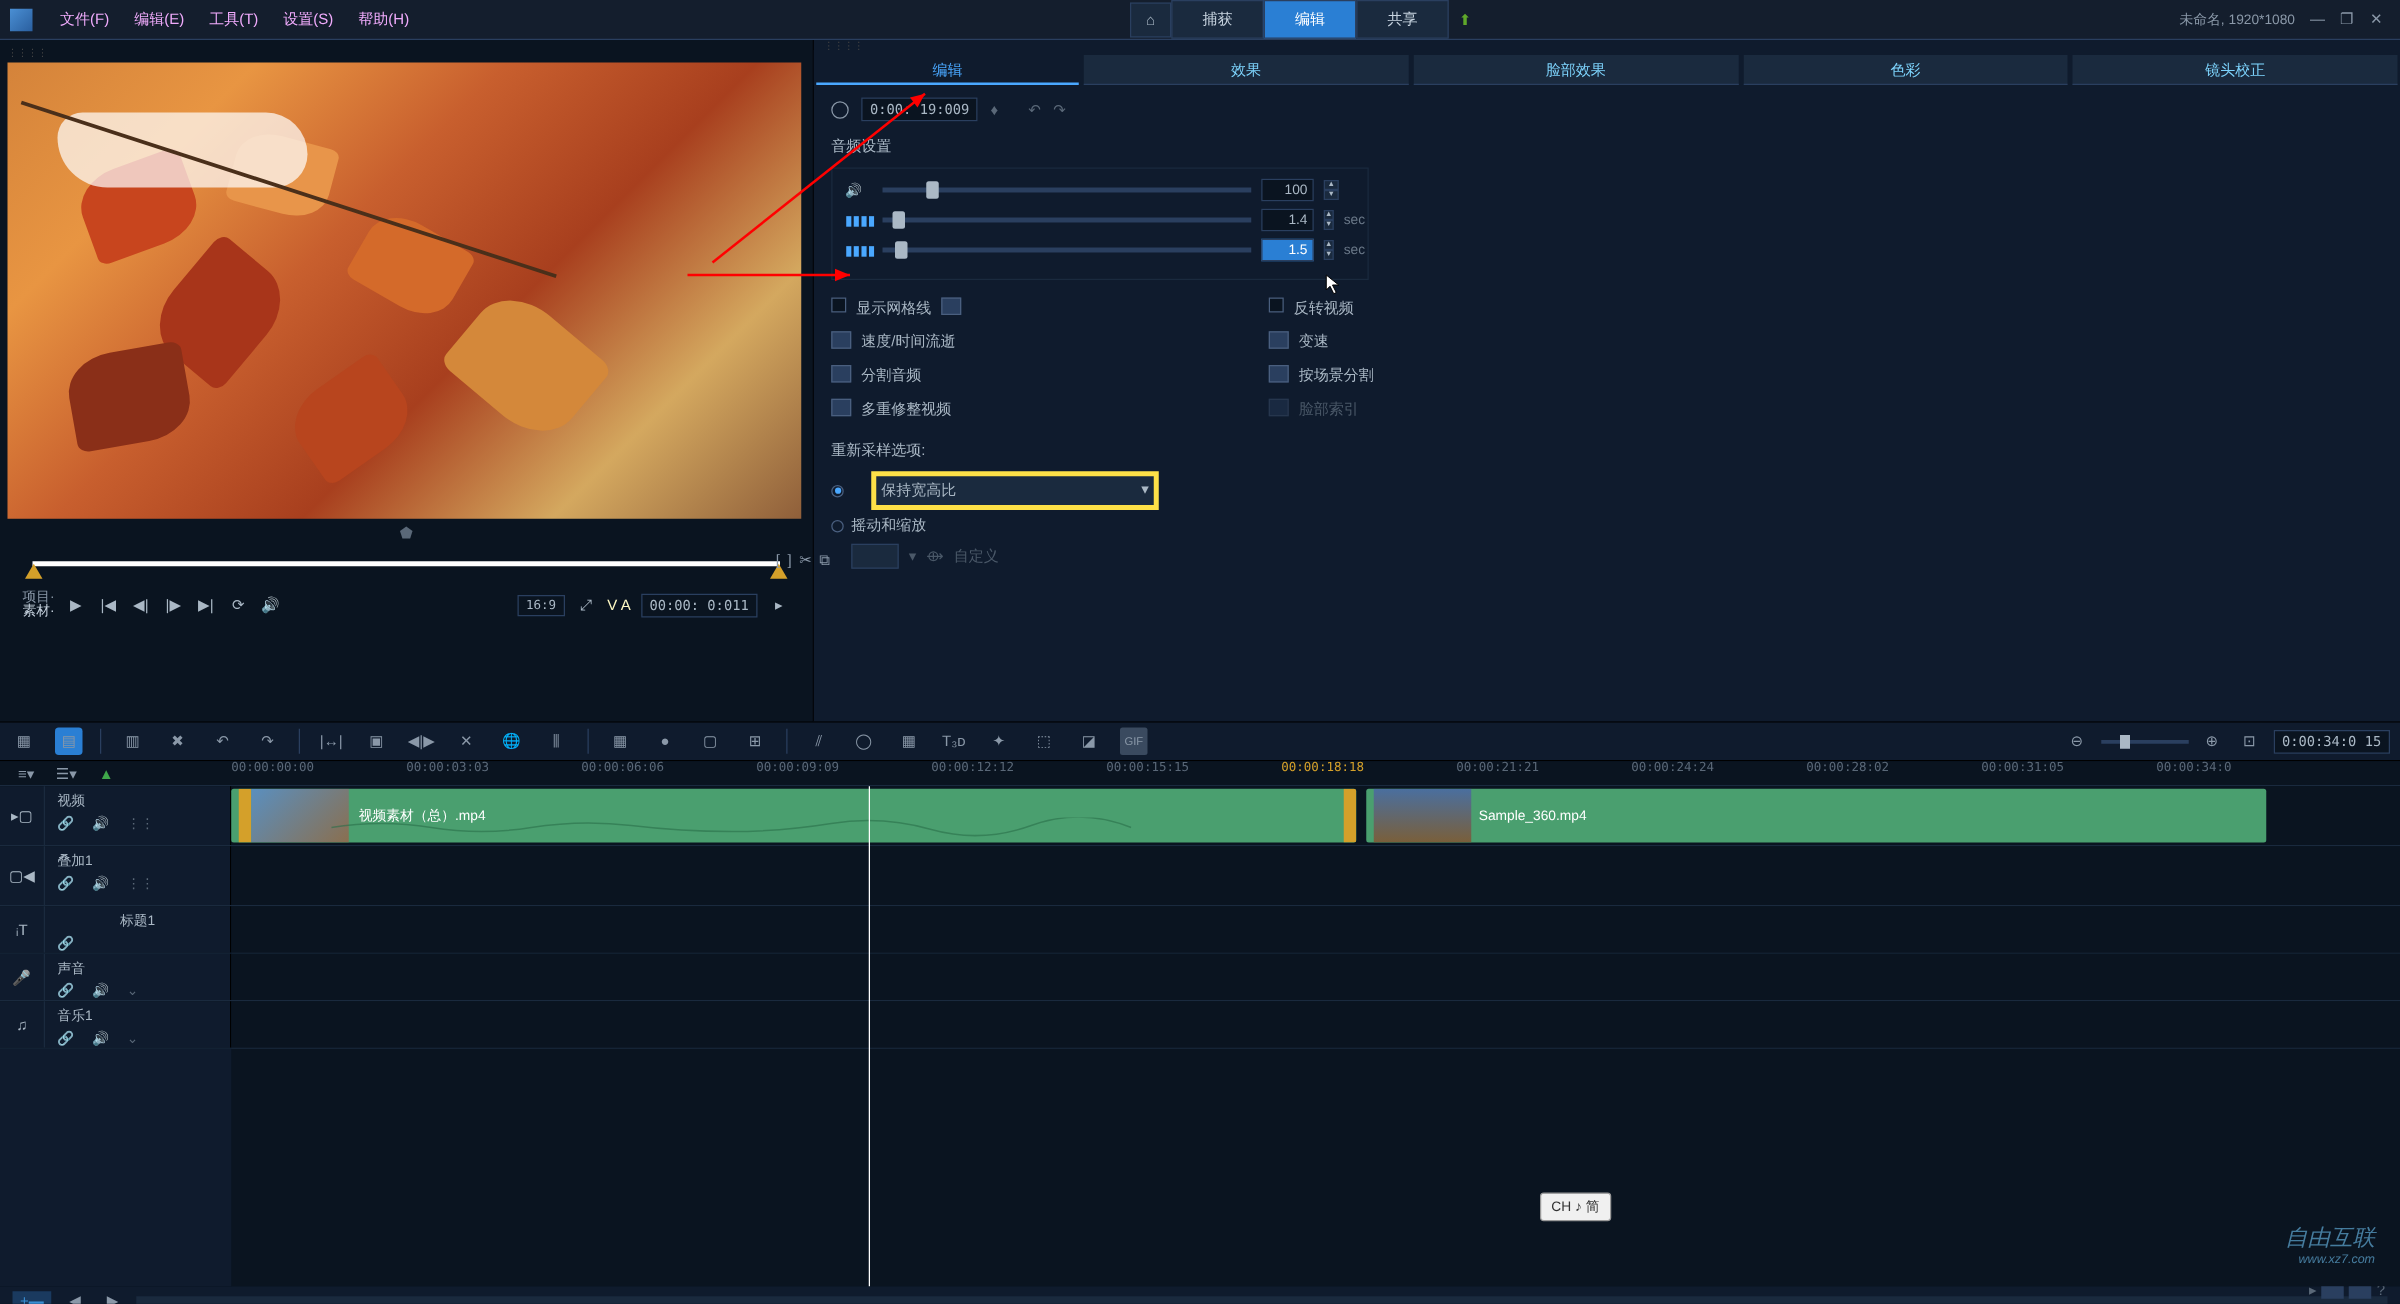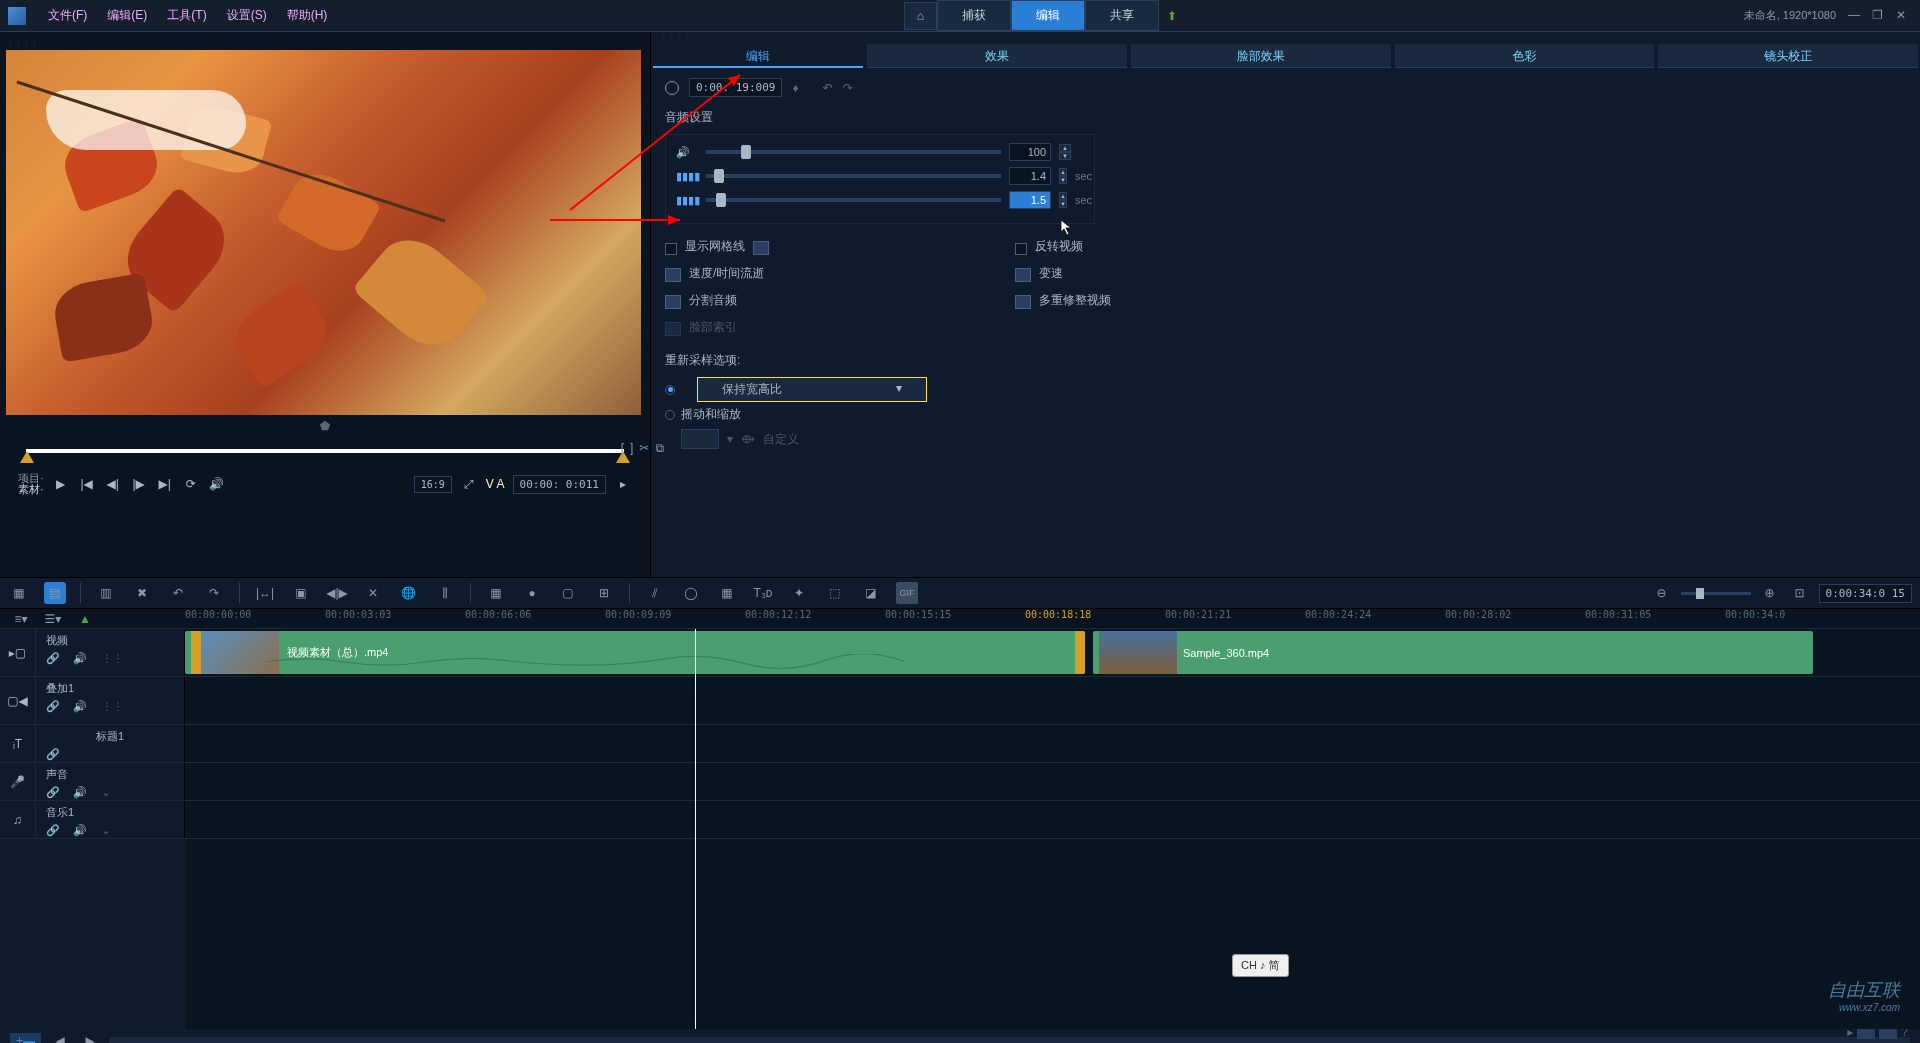--- a/index.html
+++ b/index.html
@@ -40,27 +40,27 @@
 .audio-row{display:flex;align-items:center;gap:8px;margin-bottom:6px;}
 .audio-icon{width:22px;font-size:11px;}
 .slider{flex:0 0 295px;height:4px;background:#2a3f5f;position:relative;}
 .slider-handle{position:absolute;width:10px;height:14px;background:#aab8c5;top:-5px;border-radius:2px;}
 .num-input{width:42px;background:#0a1420;border:1px solid #2a3f5f;padding:2px 4px;color:#aab8c5;text-align:right;font-size:11px;}
 .num-input.hl{background:#2a7fd4;color:#fff;}
 .spinner{width:12px;display:flex;flex-direction:column;}
 .spin-btn{height:8px;background:#1a2a3e;border:1px solid #2a3f5f;font-size:6px;text-align:center;line-height:6px;cursor:pointer;}
 .unit{color:#6a7888;font-size:11px;}
 .opt-grid{display:grid;grid-template-columns:330px 1fr;gap:10px 20px;margin-top:14px;}
-.opt-item{display:flex;align-items:flex-end;gap:8px;cursor:pointer;}
+.opt-item{display:flex;align-items:flex-start;gap:8px;cursor:pointer;}
 .opt-icon{width:16px;height:14px;background:#2a3f5f;border:1px solid #4a5f7f;}
 .checkbox{width:12px;height:12px;border:1px solid #4a5f7f;background:#0a1420;}
 .resample{margin-top:16px;}
 .radio{width:10px;height:10px;border:1px solid #4a5f7f;border-radius:50%;display:inline-flex;align-items:center;justify-content:center;}
 .radio.checked::after{content:"";width:5px;height:5px;background:#4aa8ff;border-radius:50%;}
-.dropdown{background:#1a2a3e;border:1px solid #fde047;padding:3px 24px;width:230px;display:flex;justify-content:space-between;margin:4px 0 4px 16px;}
+.dropdown{background:#1a2a3e;border:4px solid #fde047;padding:3px 4px;width:230px;display:flex;justify-content:space-between;margin:4px 0 4px 16px;}
 .custom-row{display:flex;align-items:center;gap:8px;margin-top:6px;margin-left:16px;}
 .color-box{width:38px;height:20px;background:#1a2a3e;border:1px solid #2a3f5f;}
 .disabled{color:#4a5868;}
 .bottom-strip{position:absolute;bottom:0;right:8px;display:flex;gap:4px;padding:4px;}
 .strip-icon{width:18px;height:14px;background:#2a3f5f;}
 .toolbar{height:32px;background:#0f1b2d;border-top:1px solid #000;border-bottom:1px solid #000;display:flex;align-items:center;padding:0 8px;gap:14px;}
 .tb-btn{width:22px;height:22px;display:flex;align-items:center;justify-content:center;cursor:pointer;color:#8a98a8;}
 .tb-btn.active{background:#2a7fd4;border-radius:3px;}
 .tb-sep{width:1px;height:20px;background:#2a3f5f;}
 .zoom-area{margin-left:auto;display:flex;align-items:center;gap:8px;}
@@ -241,20 +241,24 @@
         <div class="opt-item">
             <div class="opt-icon"></div>
             <span>变速</span>
           </div>
         <div class="opt-item">
             <div class="opt-icon"></div>
             <span>分割音频</span>
           </div>
         <div class="opt-item">
             <div class="opt-icon"></div>
+            <span>按场景分割</span>
+          </div>
+        <div class="opt-item">
+            <div class="opt-icon"></div>
             <span>多重修整视频</span>
           </div>
         <div class="opt-item disabled">
             <div class="opt-icon" style="opacity:.4;"></div>
             <span>脸部索引</span>
           </div>
       </div>
       <div class="resample">
         <div>重新采样选项:</div>
         <div style="display:flex;align-items:center;gap:6px;margin-top:4px;">

